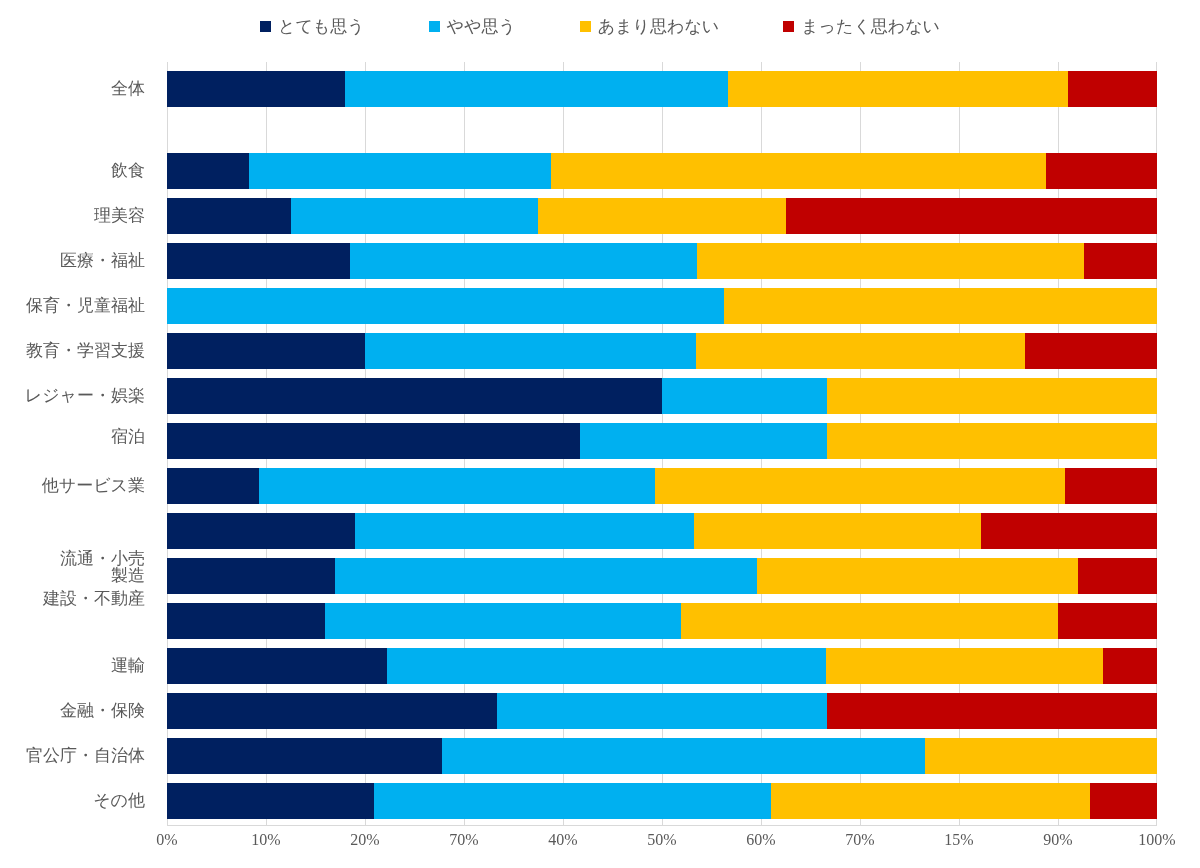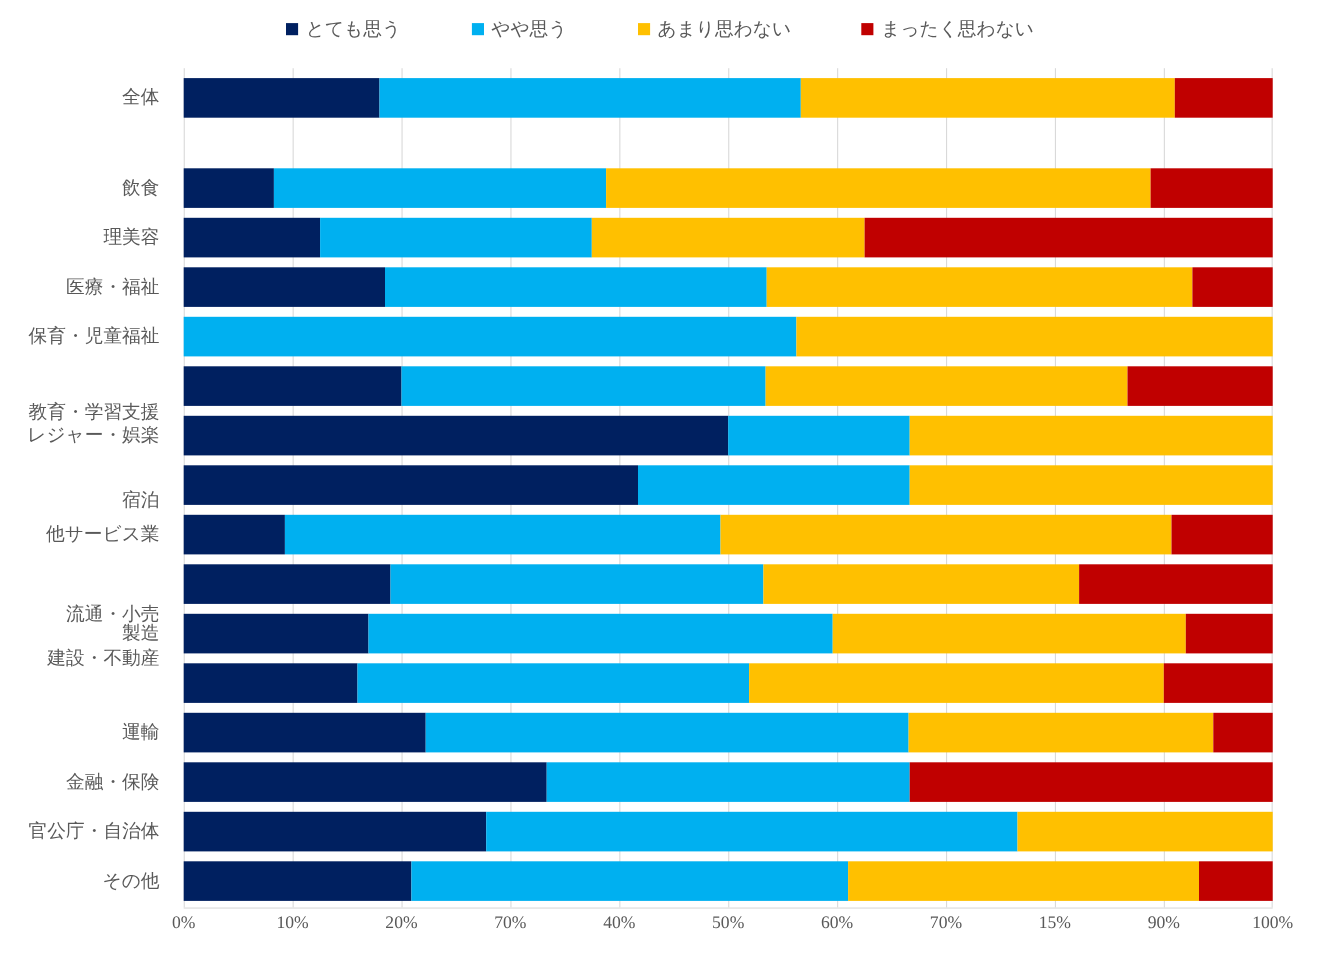--- a/index.html
+++ b/index.html
@@ -158,23 +158,23 @@
       <span class="legend-label">まったく思わない</span>
     </div>
   </div>
 
   <div class="ylabels">
       <div class="ylabel" style="top: 18px;">全体</div>
       <div class="ylabel" style="top: 100px;">飲食</div>
       <div class="ylabel" style="top: 145px;">理美容</div>
       <div class="ylabel" style="top: 190px; margin-left: 12px;">医療・福祉</div>
       <div class="ylabel" style="top: 235px;">保育・児童福祉</div>
-      <div class="ylabel" style="top: 280px; margin-top: 24px;">教育・学習支援</div>
+      <div class="ylabel" style="top: 280px;">教育・学習支援</div>
       <div class="ylabel" style="top: 325px;">レジャー・娯楽</div>
-      <div class="ylabel" style="top: 384px;">宿泊</div>
+      <div class="ylabel" style="top: 366px;">宿泊</div>
       <div class="ylabel" style="top: 415px;">他サービス業</div>
       <div class="ylabel" style="top: 488px;">流通・小売</div>
       <div class="ylabel" style="top: 505px;">製造</div>
       <div class="ylabel" style="top: 528px;">建設・不動産</div>
       <div class="ylabel" style="top: 595px;">運輸</div>
       <div class="ylabel" style="top: 640px;">金融・保険</div>
       <div class="ylabel" style="top: 685px;">官公庁・自治体</div>
       <div class="ylabel" style="top: 730px;">その他</div>
     </div>
 

